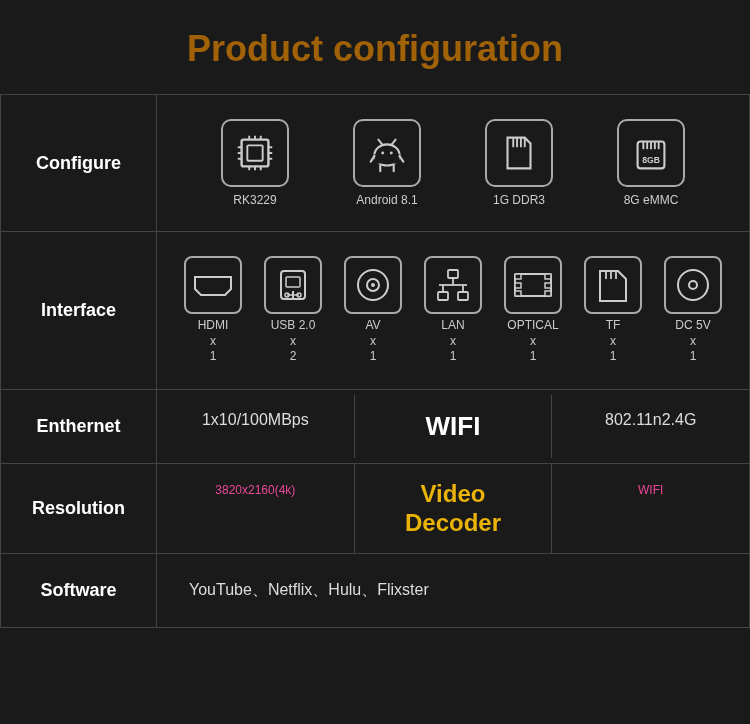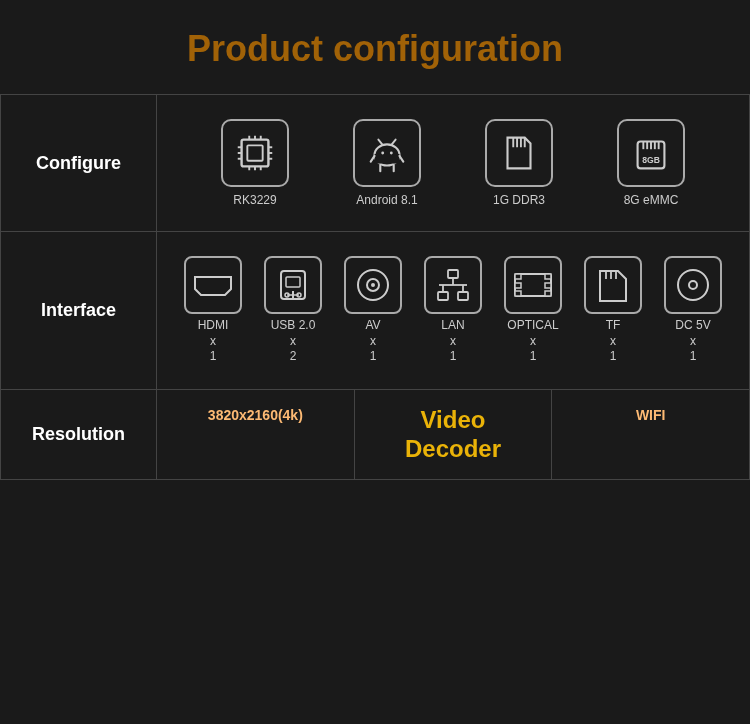--- a/index.html
+++ b/index.html
@@ -155,23 +155,22 @@
       padding: 16px 10px;
       text-align: center;
       border-right: 1px solid #444;
     }
 
     .res-cell:last-child {
       border-right: none;
     }
 
     .res-val {
-      font-size: 14px;
-      color: #fdba74;
-      font-weight: bold;
+      font-size: 12px;
+      color: #ec4899;
     }
 
     .res-bold {
       font-size: 24px;
       font-weight: 900;
       color: #eab308;
       line-height: 1.2;
     }
 
     
@@ -368,33 +367,55 @@
               <circle cx="19" cy="19" r="4" stroke="#ccc" stroke-width="2" fill="none"></circle>
             </svg>
           </div>
           <span class="iface-label">DC 5V<br>x<br>1</span>
         </div>
 
       </div>
     </td>
   </tr>
 
+  <tr>
+    <td class="row-label">Enthernet</td>
+    <td class="row-content" style="padding:0;">
+      <div class="ethernet-row">
+        <div class="eth-cell">
+          <span class="eth-val">1x10/100MBps</span>
+        </div>
+        <div class="eth-cell">
+          <span class="eth-bold">WIFI</span>
+        </div>
+        <div class="eth-cell">
+          <span class="eth-val">802.11n2.4G</span>
+        </div>
+      </div>
+    </td>
+  </tr>
 
   <tr>
     <td class="row-label">Resolution</td>
     <td class="row-content" style="padding:0;">
       <div class="resolution-row">
         <div class="res-cell">
           <span class="res-val">3820x2160(4k)</span>
         </div>
         <div class="res-cell">
           <span class="res-bold">Video<br>Decoder</span>
         </div>
         <div class="res-cell">
           <span class="res-val">WIFI</span>
         </div>
       </div>
     </td>
   </tr>
 
+  <tr>
+    <td class="row-label">Software</td>
+    <td class="row-content">
+      <span class="software-content">YouTube、Netflix、Hulu、Flixster</span>
+    </td>
+  </tr>
 
 </tbody>
   </table>
 
 </body></html>

